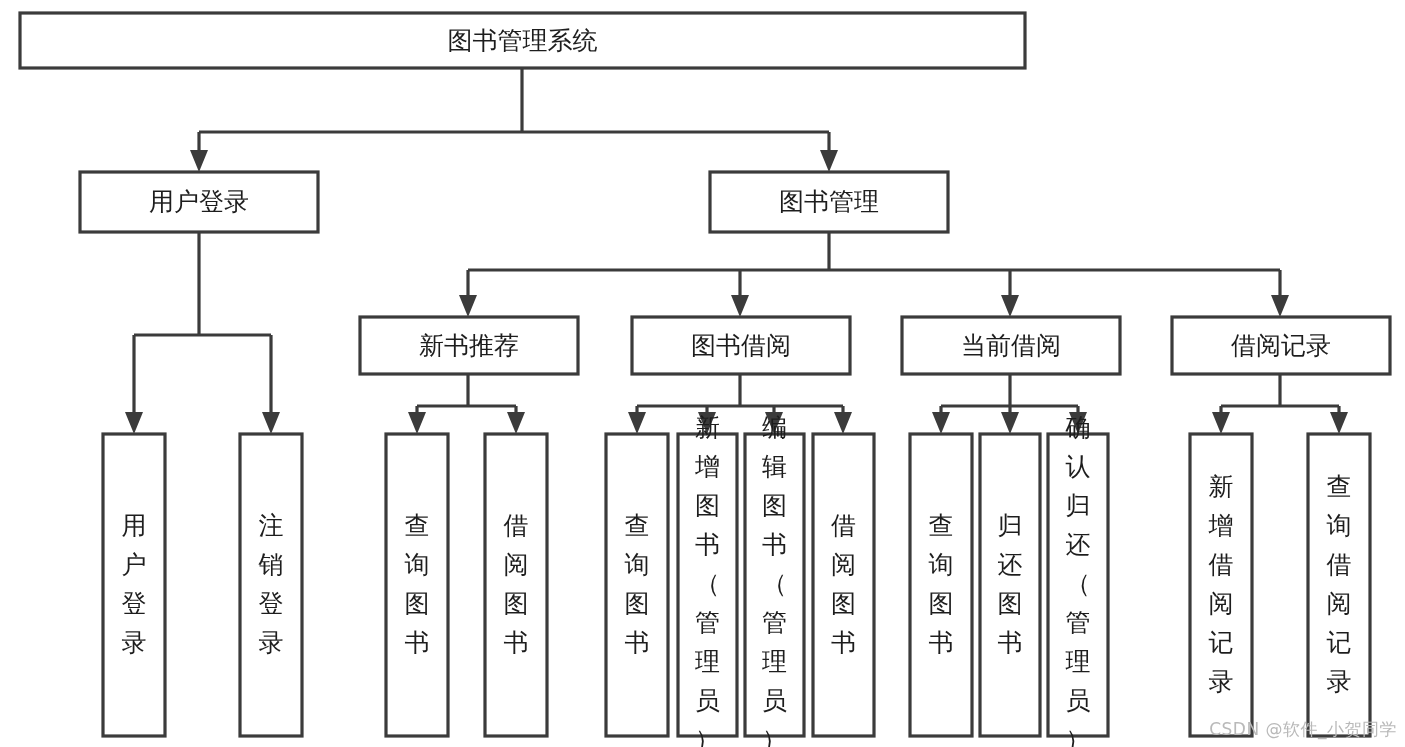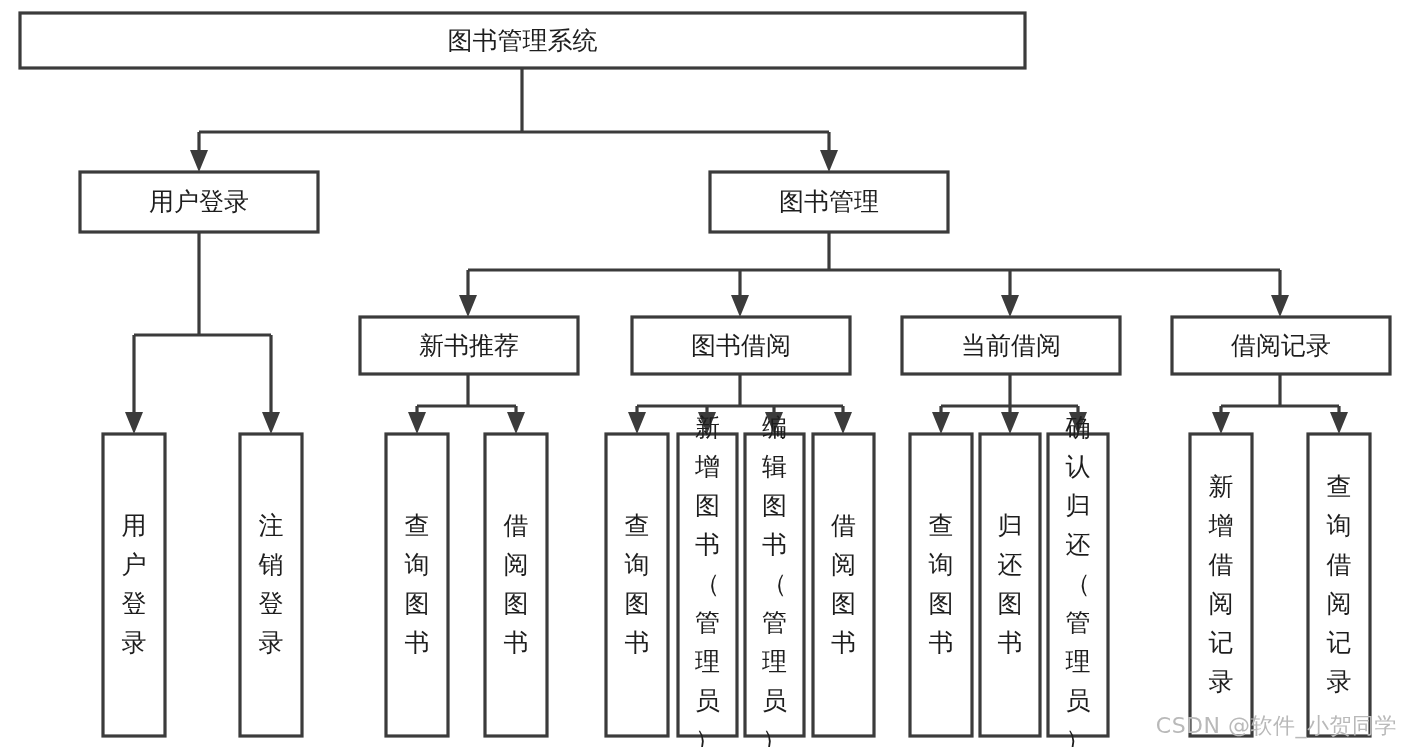--- a/index.html
+++ b/index.html
@@ -51,21 +51,21 @@
     dominant-baseline: middle;
   }
   text.node-label.vertical-label {
     font-size: 25px;
   }
   .watermark {
     position: absolute;
     right: 8px;
     bottom: 6px;
     font-family: "DejaVu Sans", "Liberation Sans", sans-serif;
-    font-size: 22px;
+    font-size: 17px;
     color: #b9b9b9;
     letter-spacing: 0.5px;
     white-space: nowrap;
     pointer-events: none;
     margin-top: 46px;
   }
 </style>
 </head>
 <body>
 

